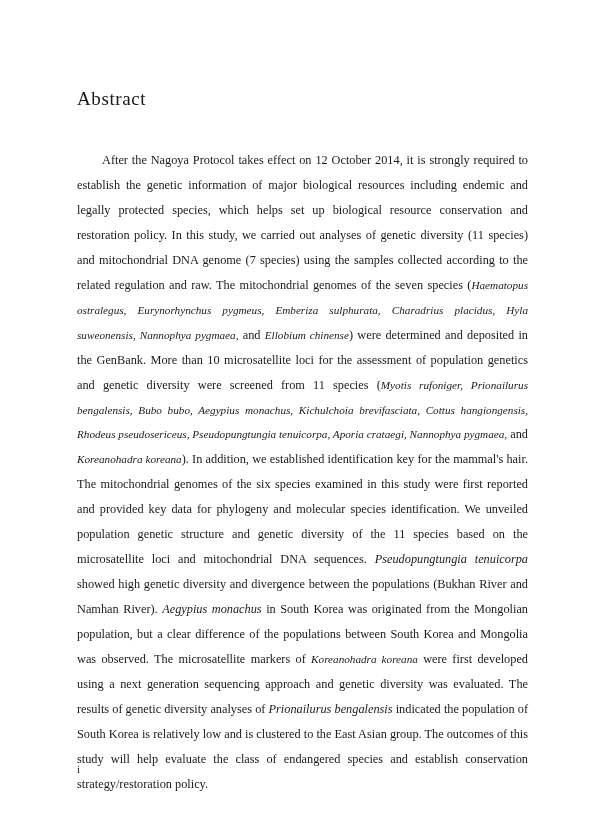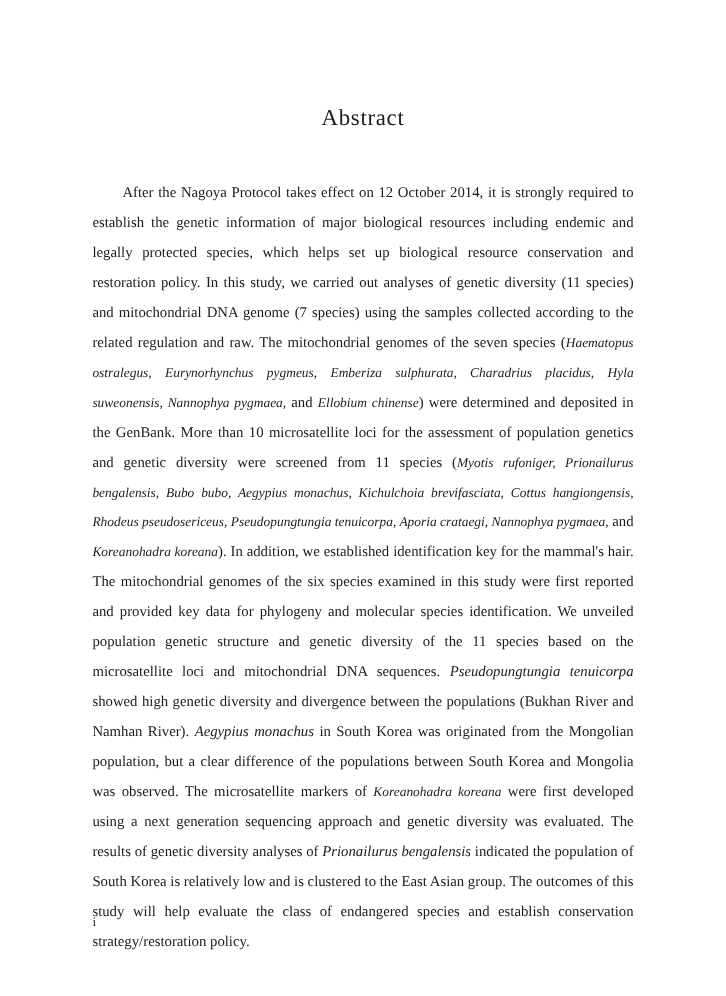--- a/index.html
+++ b/index.html
@@ -15,21 +15,21 @@
     overflow: hidden;
   }
   .page {
     position: relative;
     width: 605px;
     height: 830px;
     box-sizing: border-box;
     padding: 0 77px;
   }
   .abstract-title {
-    text-align: center;
+    text-align: left;
     font-size: 19px;
     font-weight: normal;
     letter-spacing: 0.6px;
     margin: 0;
     padding-top: 88px;
   }
   .abstract-body {
     margin-top: 38px;
     font-size: 12.3px;
     line-height: 2.03;

